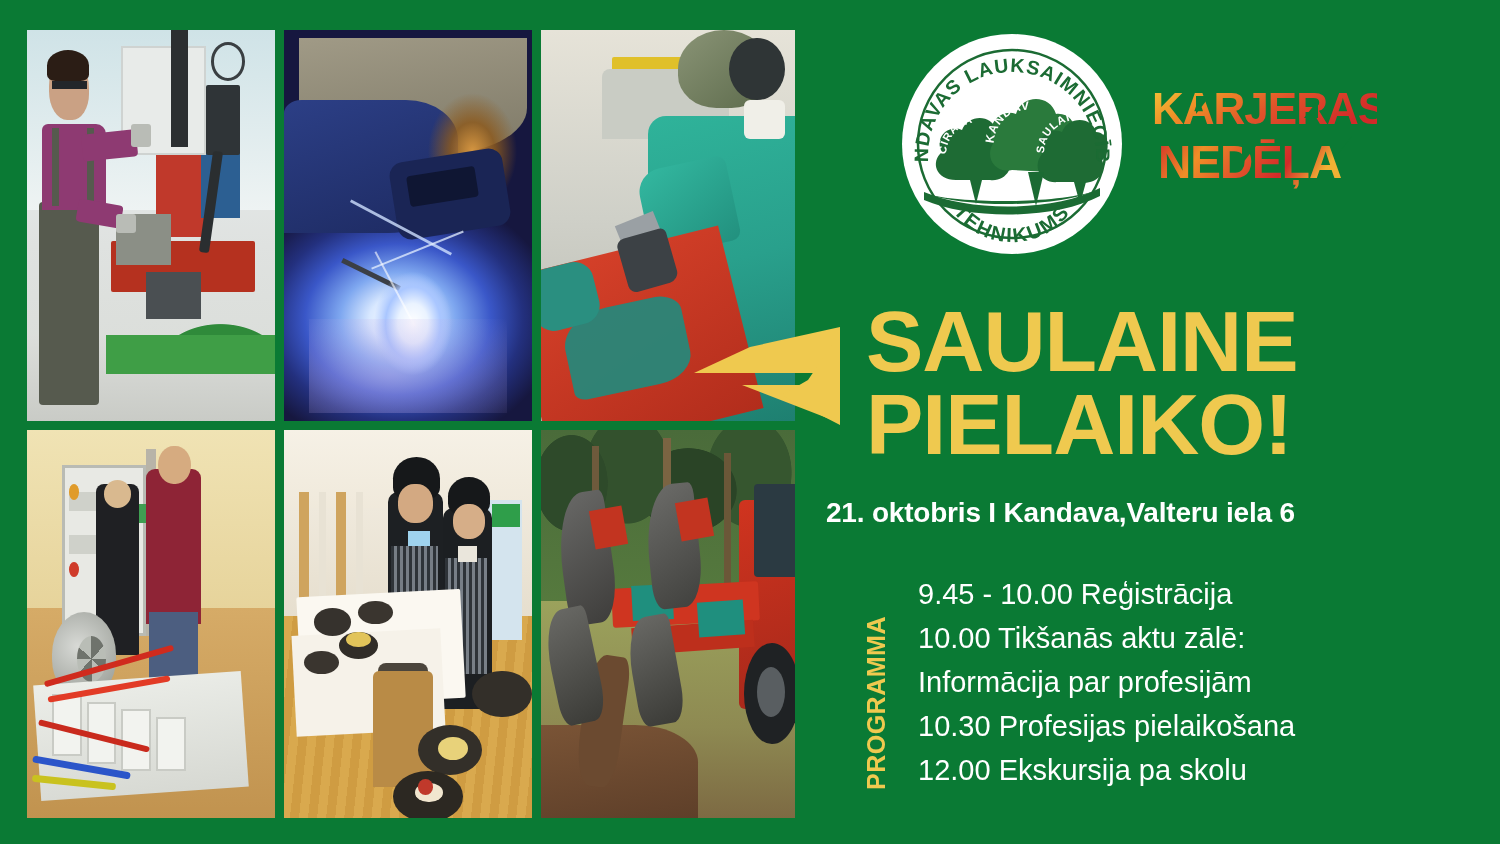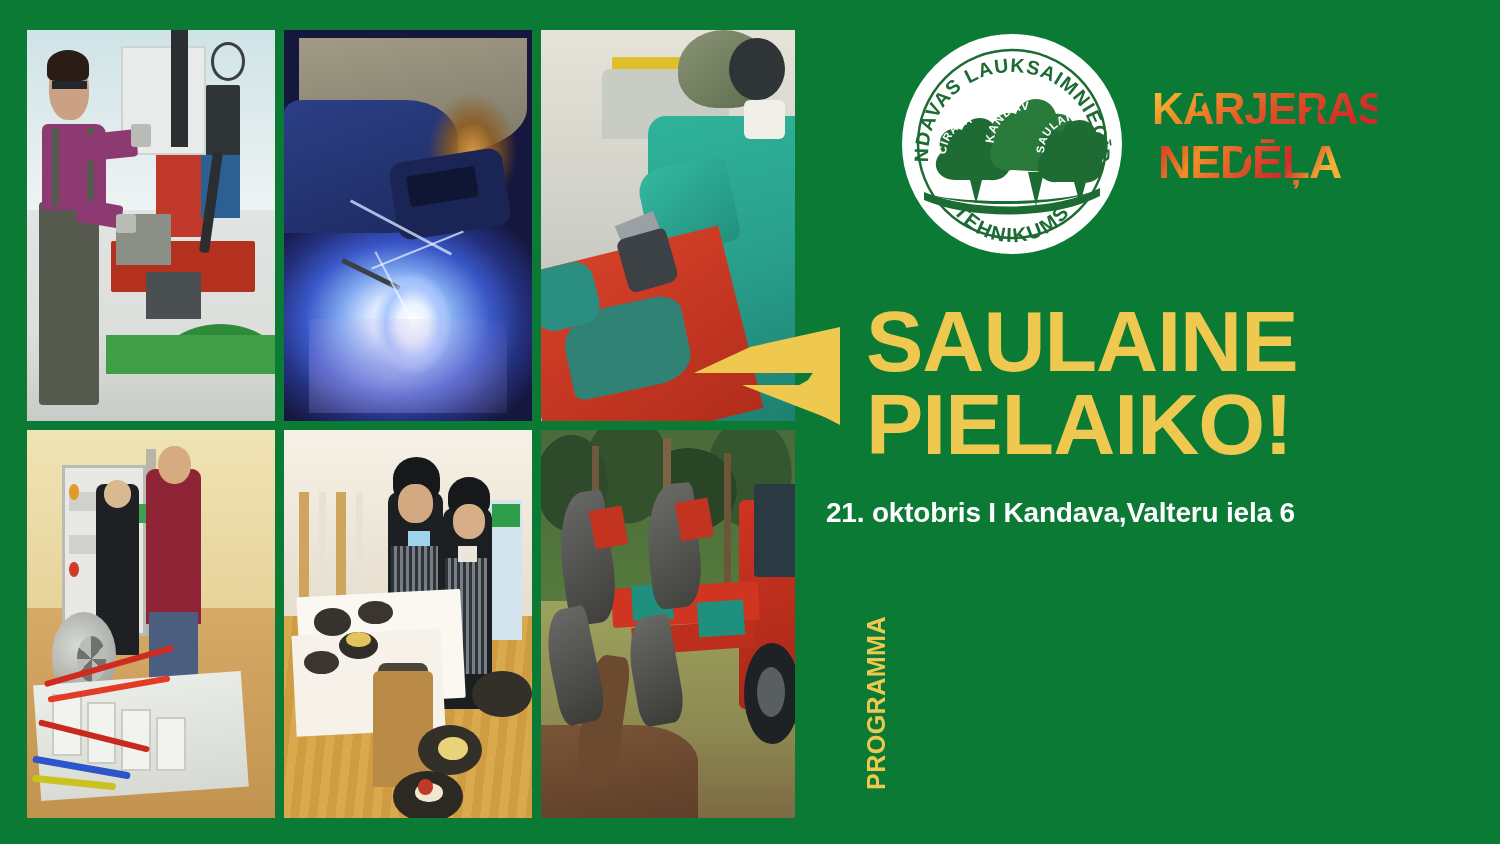--- a/index.html
+++ b/index.html
@@ -462,13 +462,20 @@
 
 <div class="headline">
   <span class="l1">SAULAINE</span>
   <span class="l2">PIELAIKO!</span>
 </div>
 
 <div class="datebar">21. oktobris I  Kandava,Valteru iela 6</div>
 
 <div class="programme">
   <div class="prog-label">PROGRAMMA</div>
+  <ul class="prog-list">
+    <li>9.45 - 10.00 Reģistrācija</li>
+    <li>10.00  Tikšanās aktu zālē:</li>
+    <li>Informācija par profesijām</li>
+    <li>10.30 Profesijas pielaikošana</li>
+    <li>12.00   Ekskursija pa skolu</li>
+  </ul>
 </div>
 
 </body></html>

